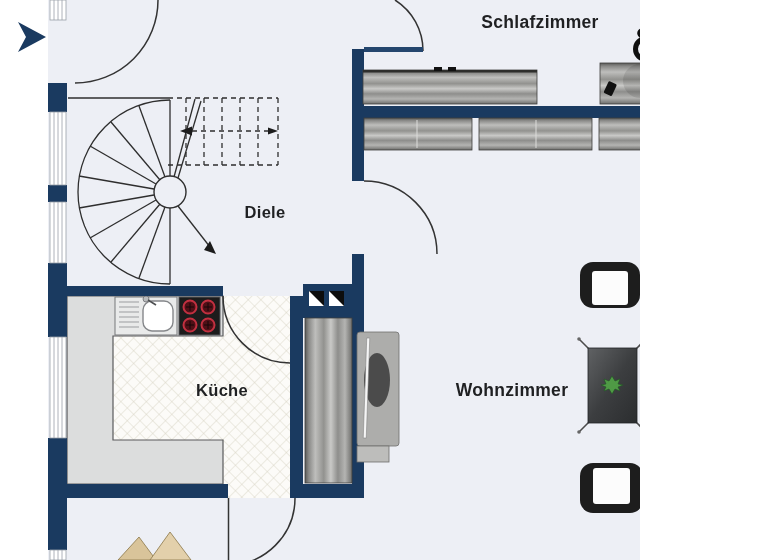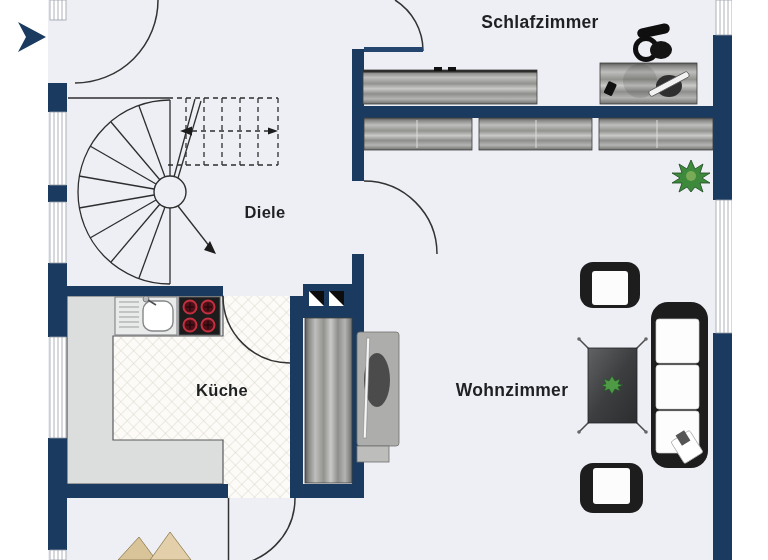--- a/index.html
+++ b/index.html
@@ -1,16 +1,16 @@
 <!DOCTYPE html>
 <html><head>
 <meta charset="utf-8">
 <style>
   html,body{margin:0;padding:0;background:#ffffff;}
-  .stage{position:relative;width:732px;height:560px;overflow:hidden;background:#ffffff;
+  .stage{position:relative;width:640px;height:560px;overflow:hidden;background:#ffffff;
          font-family:"Liberation Sans", sans-serif;text-align:center;}
   svg{display:block}
   text.room-label{font-family:"Liberation Sans", sans-serif;font-weight:bold;fill:#1f2022;
                   letter-spacing:.3px;}
 </style>
 </head>
 <body>
 
 <div class="stage">
 <svg width="768" height="560" viewBox="0 0 768 560">

